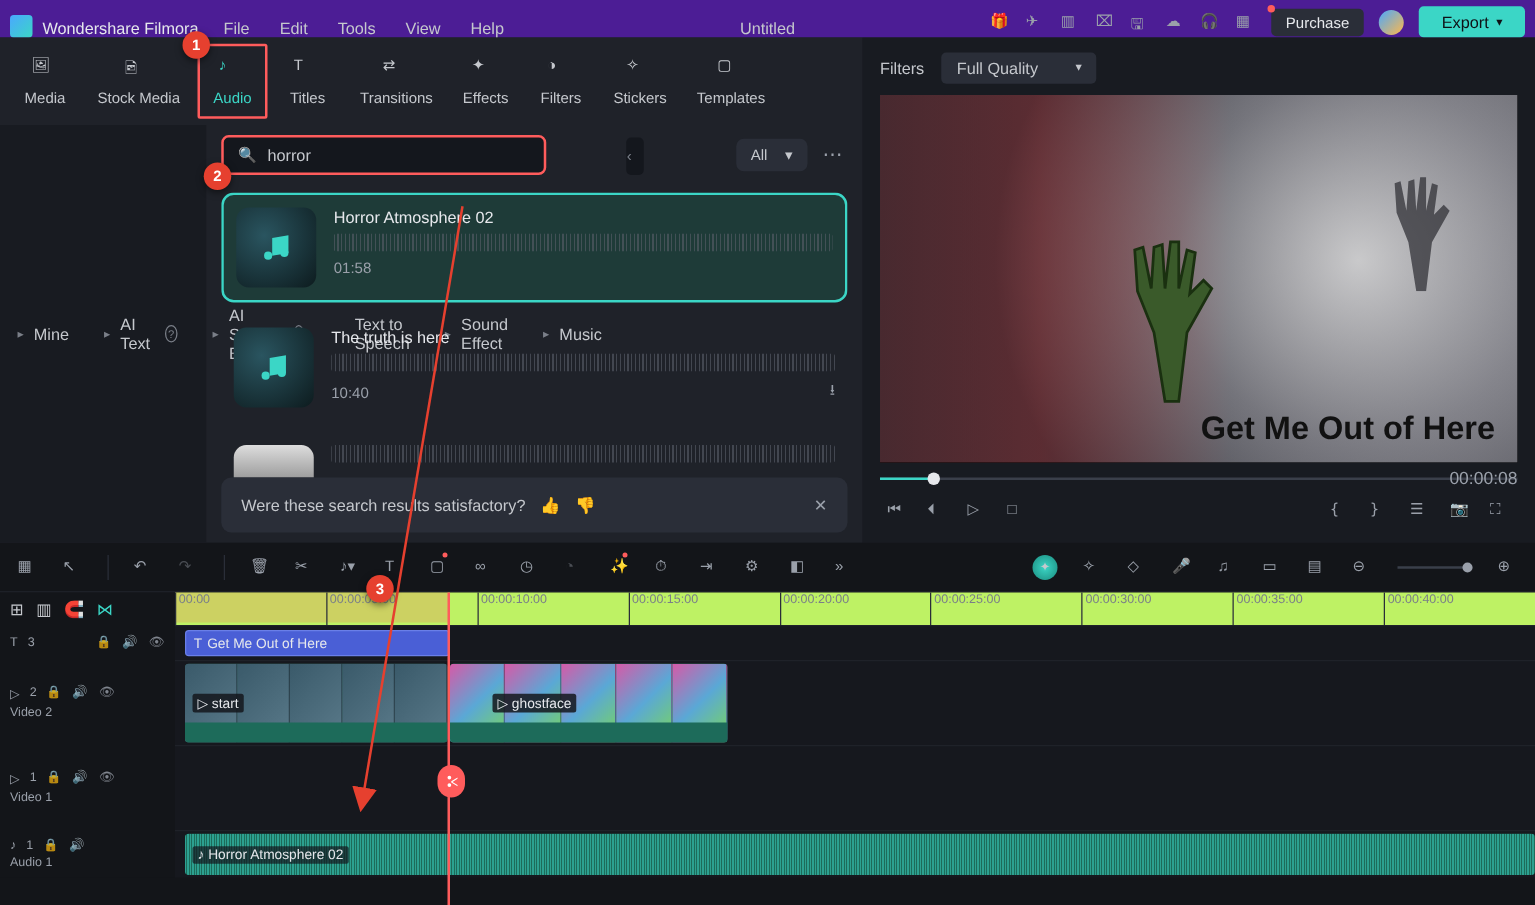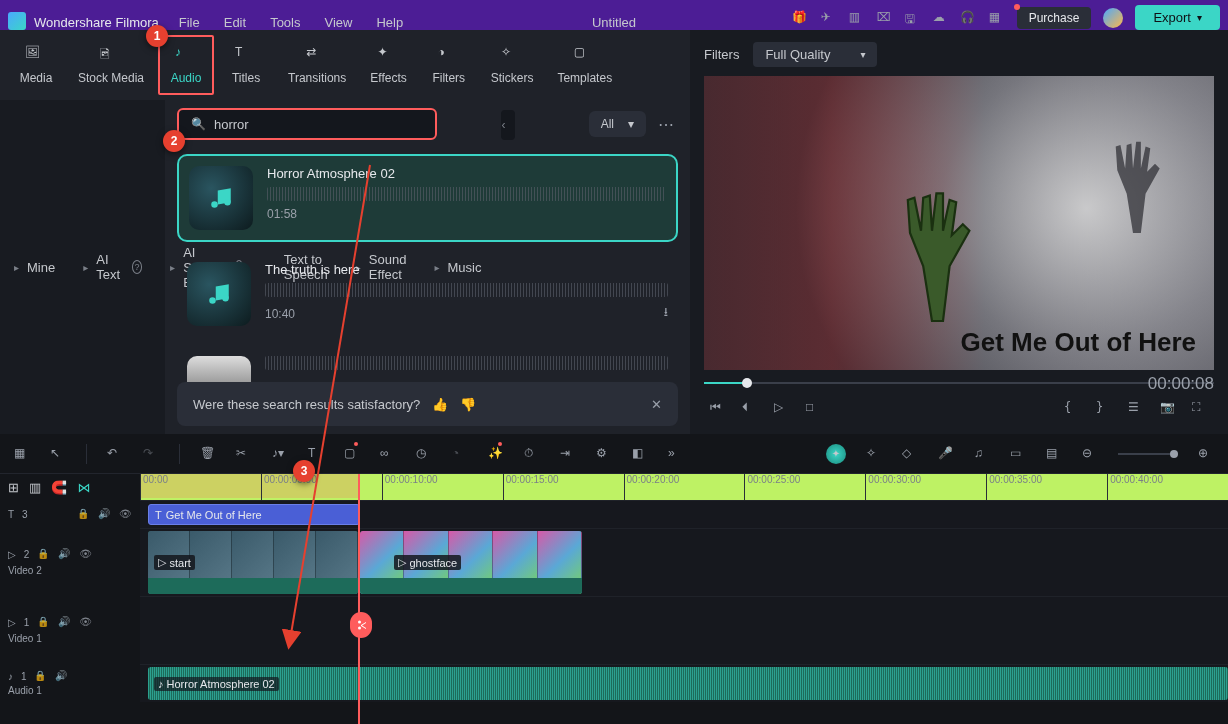--- a/index.html
+++ b/index.html
@@ -73,21 +73,21 @@
   radial-gradient(circle at 75% 45%, rgba(255,255,255,.7), rgba(200,200,210,.4) 35%, rgba(60,60,70,.6) 70%),
   linear-gradient(90deg, #5a0d0d 0%, #8a1515 25%, rgba(120,120,130,.5) 55%, rgba(180,180,190,.5) 100%);
 }
 .preview .hand { position:absolute; left:34%; top:30%; width:110px; height:160px; }
 .preview .hand2 { position:absolute; right:8%; top:16%; width:80px; height:110px; opacity:.7; }
 .preview .txt { position:absolute; bottom:12px; right:18px; font-size:26px; color:#111; font-weight:600; }
 .scrub { height:14px; margin-top:6px; position:relative; }
 .scrub .bar { position:absolute; top:6px; left:0; right:0; height:2px; background:#3a3f4a; }
 .scrub .fill { position:absolute; top:6px; left:0; width:42px; height:2px; background:#3bd6c6; }
 .scrub .knob { position:absolute; top:2px; left:38px; width:10px;height:10px;border-radius:50%;background:#e6e8ec; }
-.scrub .time { position:absolute; right:0; top:-2px; font-size:17px; color:#9aa0aa; }
+.scrub .time { position:absolute; right:0; top:-2px; font-size:14px; color:#9aa0aa; }
 .controls { height:36px; display:flex; align-items:center; gap:16px; padding:0 6px; }
 .controls .ico, .tl-tools .ico { width:16px;height:16px;color:#9aa0aa; cursor:pointer;}
 .controls .spacer { flex:1; }
 .controls .br { font-family:monospace; }
 
 
 .timeline { height: 290px; background:#131519; display:flex; flex-direction:column; }
 .tl-tools { height:40px; display:flex; align-items:center; padding:0 14px; gap:20px; border-bottom:1px solid #22252d; }
 .tl-tools .sep { width:1px; height:20px; background:#2a2e38; }
 .tl-tools .ico.red::after{content:'';position:absolute;width:4px;height:4px;background:#ff5c5c;border-radius:50%;margin-left:10px;margin-top:-4px;}

